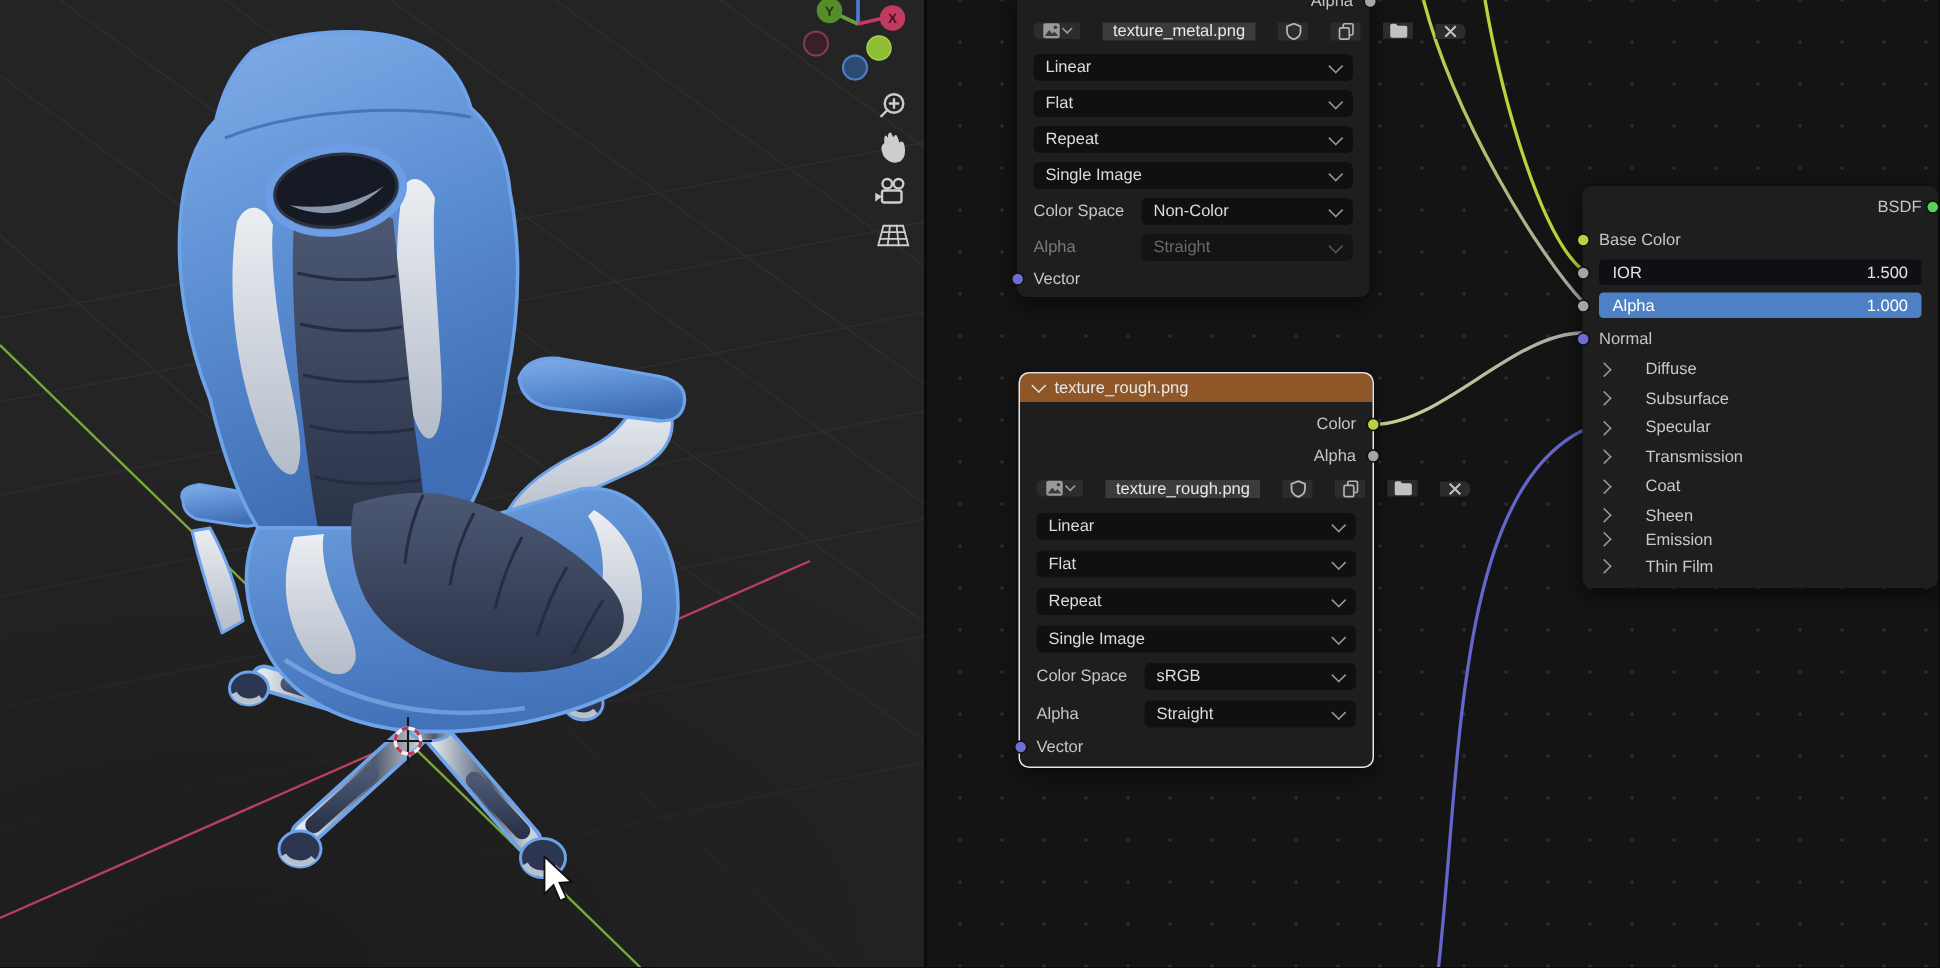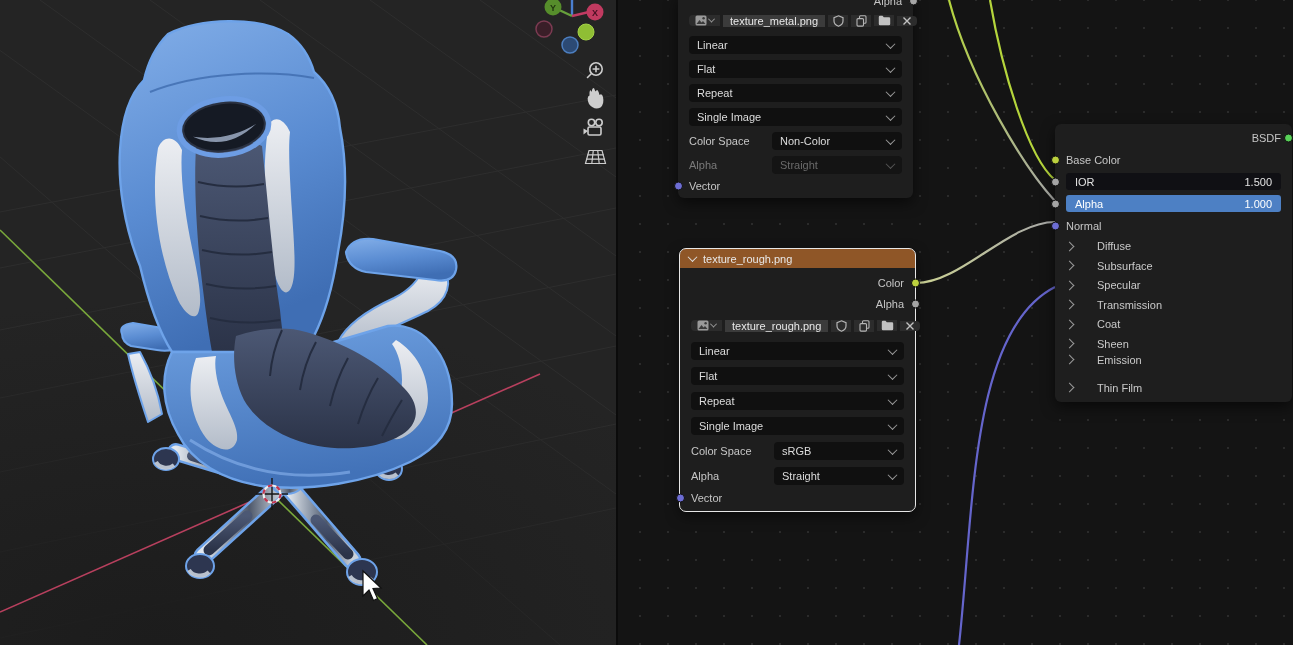--- a/index.html
+++ b/index.html
@@ -34,25 +34,25 @@
   .dd{flex:1;height:18px;background:#101010;border-radius:4px;display:flex;align-items:center;
       justify-content:space-between;padding:0 8px;color:#dcdcdc;cursor:default;}
   .dd .chev{margin-left:6px;}
   .dd.disabled{color:#6a6a6a;background:#141414;}
   .chev{width:6px;height:6px;border-right:1.5px solid #9a9a9a;border-bottom:1.5px solid #9a9a9a;
         display:inline-block;flex:none;}
   .chev.down{transform:rotate(45deg) translate(-1px,-1px);}
   .chev.right{transform:rotate(-45deg);}
   .chev.lite{border-color:#dedede;}
 
-  .split{gap:11px;}
+  .split{gap:0;}
   .split .lab{width:72px;flex:none;font-size:11px;}
   .split .lab.dim{color:#7a7a7a;}
 
-  .imgrow{height:19px;display:flex;gap:3px;}
+  .imgrow{height:19px;display:flex;gap:15px;}
   .ibtn{background:#2c2c2c;display:flex;align-items:center;justify-content:center;flex:none;}
   .ibtn.first{border-radius:4px 0 0 4px;width:31px;gap:2px;}
   .ibtn.last{border-radius:0 4px 4px 0;}
   .iname{flex:1;background:#3b3b3b;color:#e8e8e8;display:flex;align-items:center;padding:0 7px;font-size:11px;}
   .ibtn.sq{width:20px;}
 
   .slider{height:17px;border-radius:3px;background:#101014;display:flex;align-items:center;
           justify-content:space-between;padding:0 9px;color:#e2e2e2;font-size:11px;flex:1;}
   .slider.blue{background:var(--alpha-blue);color:#fff;}
 
@@ -480,20 +480,20 @@
           <span>Coat</span>
         </div>
       <div class="prow secrow" style="margin-top:3.5px;height:16px;">
           <span class="chev right"></span>
           <span>Sheen</span>
         </div>
       <div class="prow secrow" style="margin-top:0;height:16px;">
           <span class="chev right"></span>
           <span>Emission</span>
         </div>
-      <div class="prow secrow" style="margin-top:12px;height:16px;">
+      <div class="prow secrow" style="margin-top:2px;height:16px;">
           <span class="chev right"></span>
           <span>Thin Film</span>
         </div>
     </div>
 
   </div>
 </div>
 
 </body></html>

